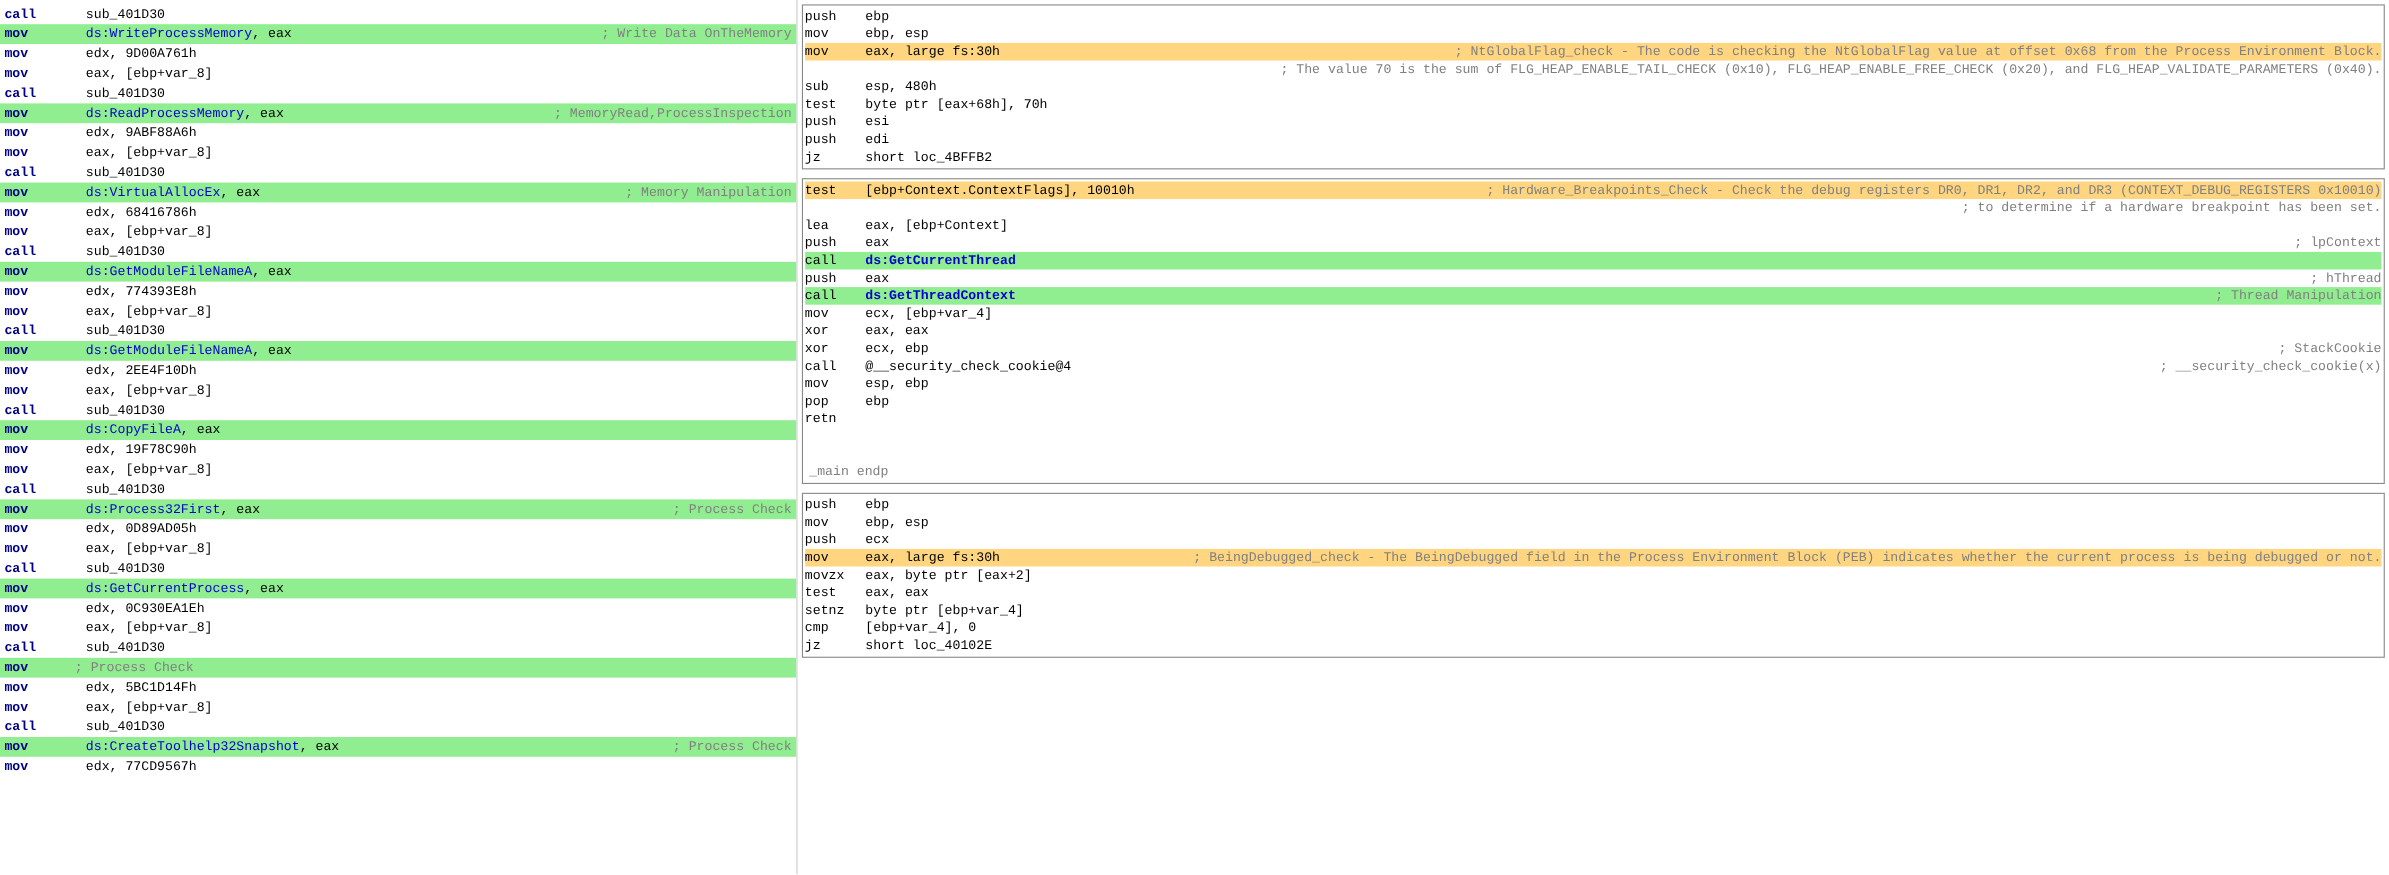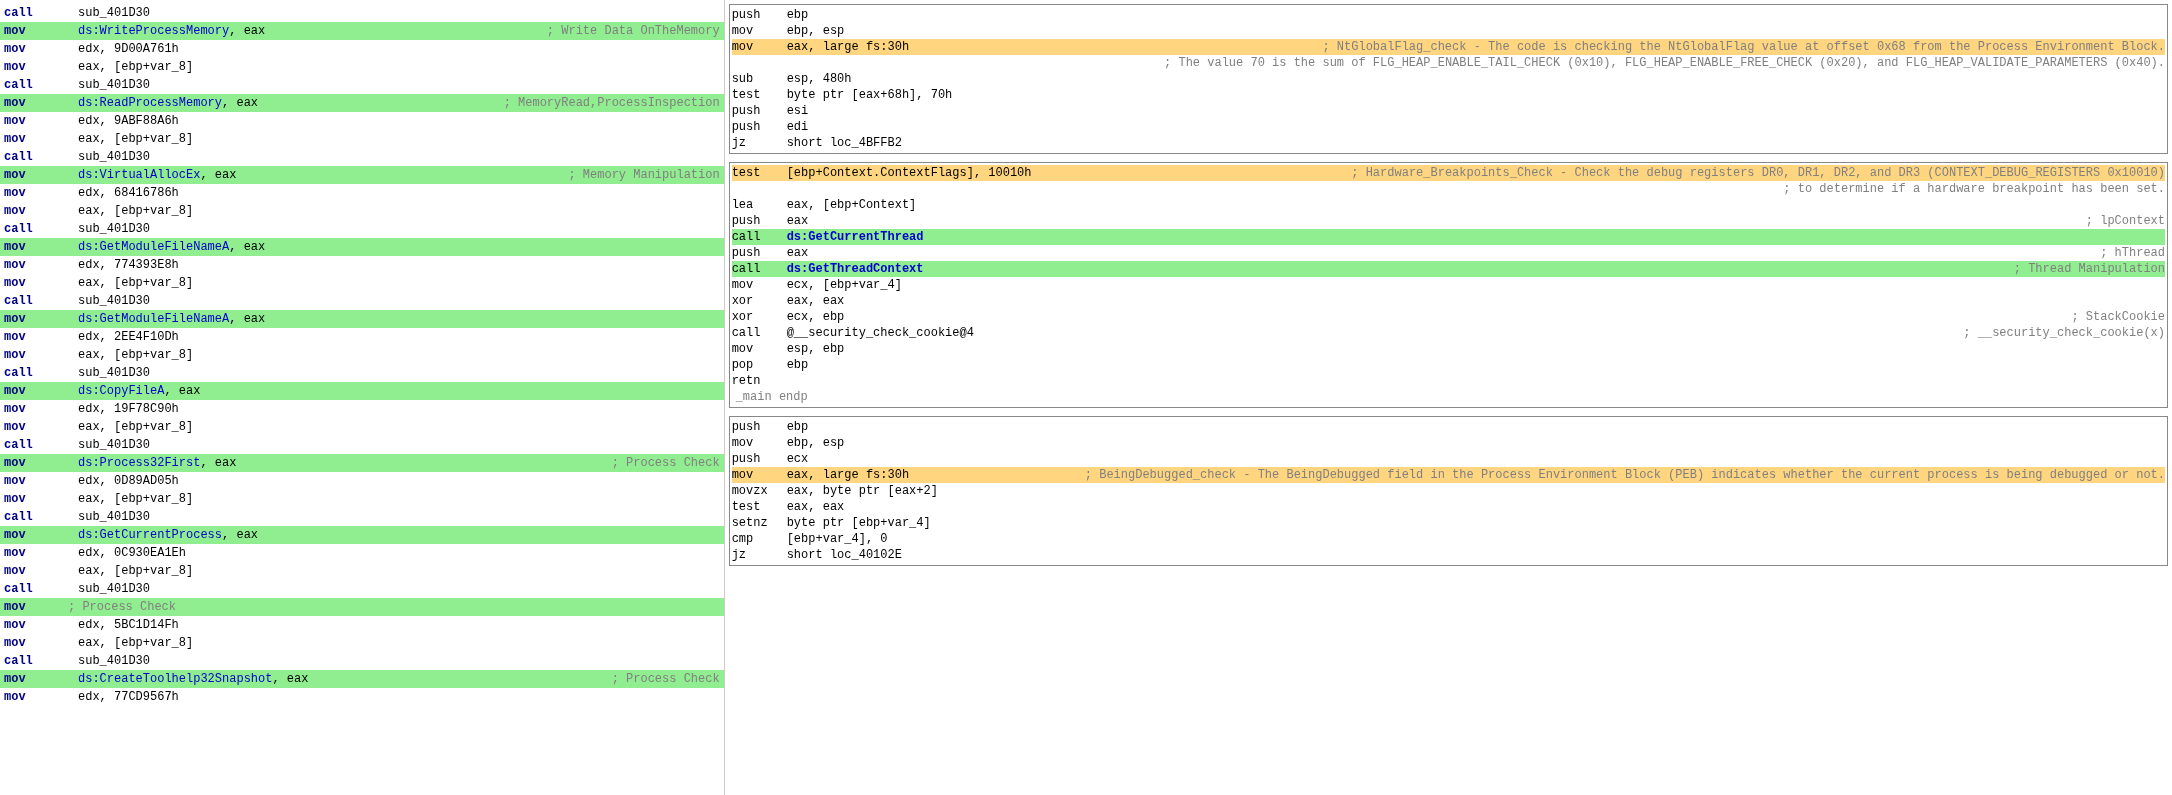--- a/index.html
+++ b/index.html
@@ -370,21 +370,21 @@
         </div>
         <div class="line">
           <span class="mn" style="min-width: 55px;">pop</span>
           <span class="op">ebp</span>
         </div>
         <div class="line">
           <span class="mn" style="min-width: 55px;">retn</span>
           <span class="op"></span>
         </div>
         <div class="line gray">
-          <span style="padding-left: 4px;">_main endp</span>
+          <span style="padding-left: 4px; margin-top: 32px;">_main endp</span>
         </div>
       </div>
   </div>
   <div class="bot-right">
     <div id="bot-right-lines">
         <div class="line">
           <span class="mn" style="min-width: 55px;">push</span>
           <span class="op">ebp</span>
         </div>
         <div class="line">

